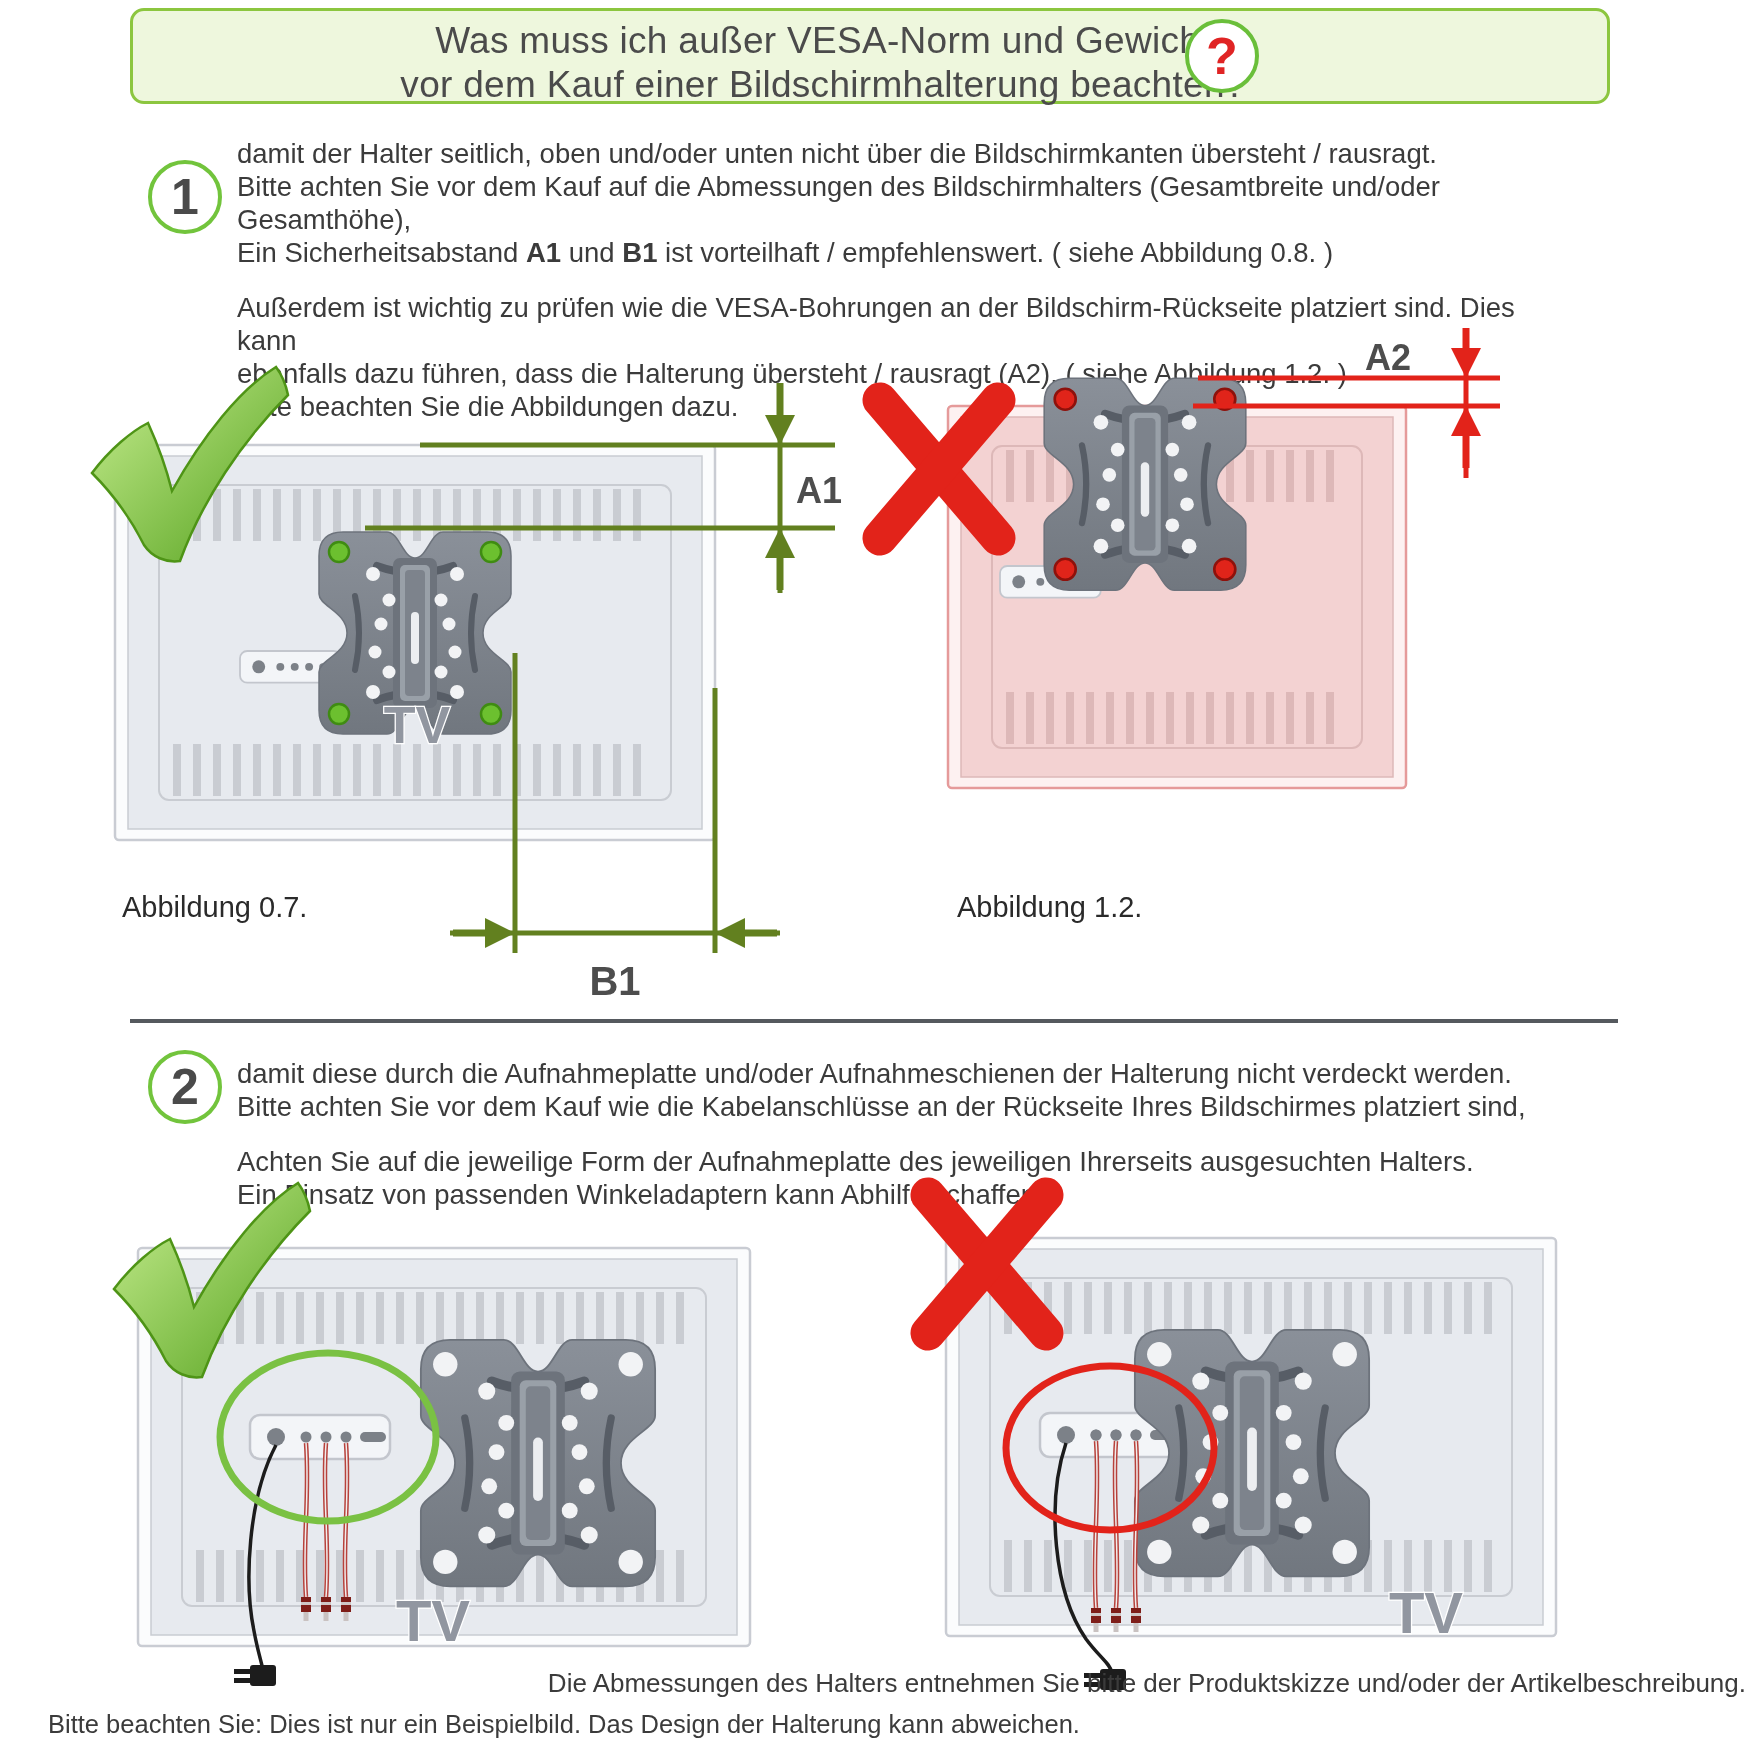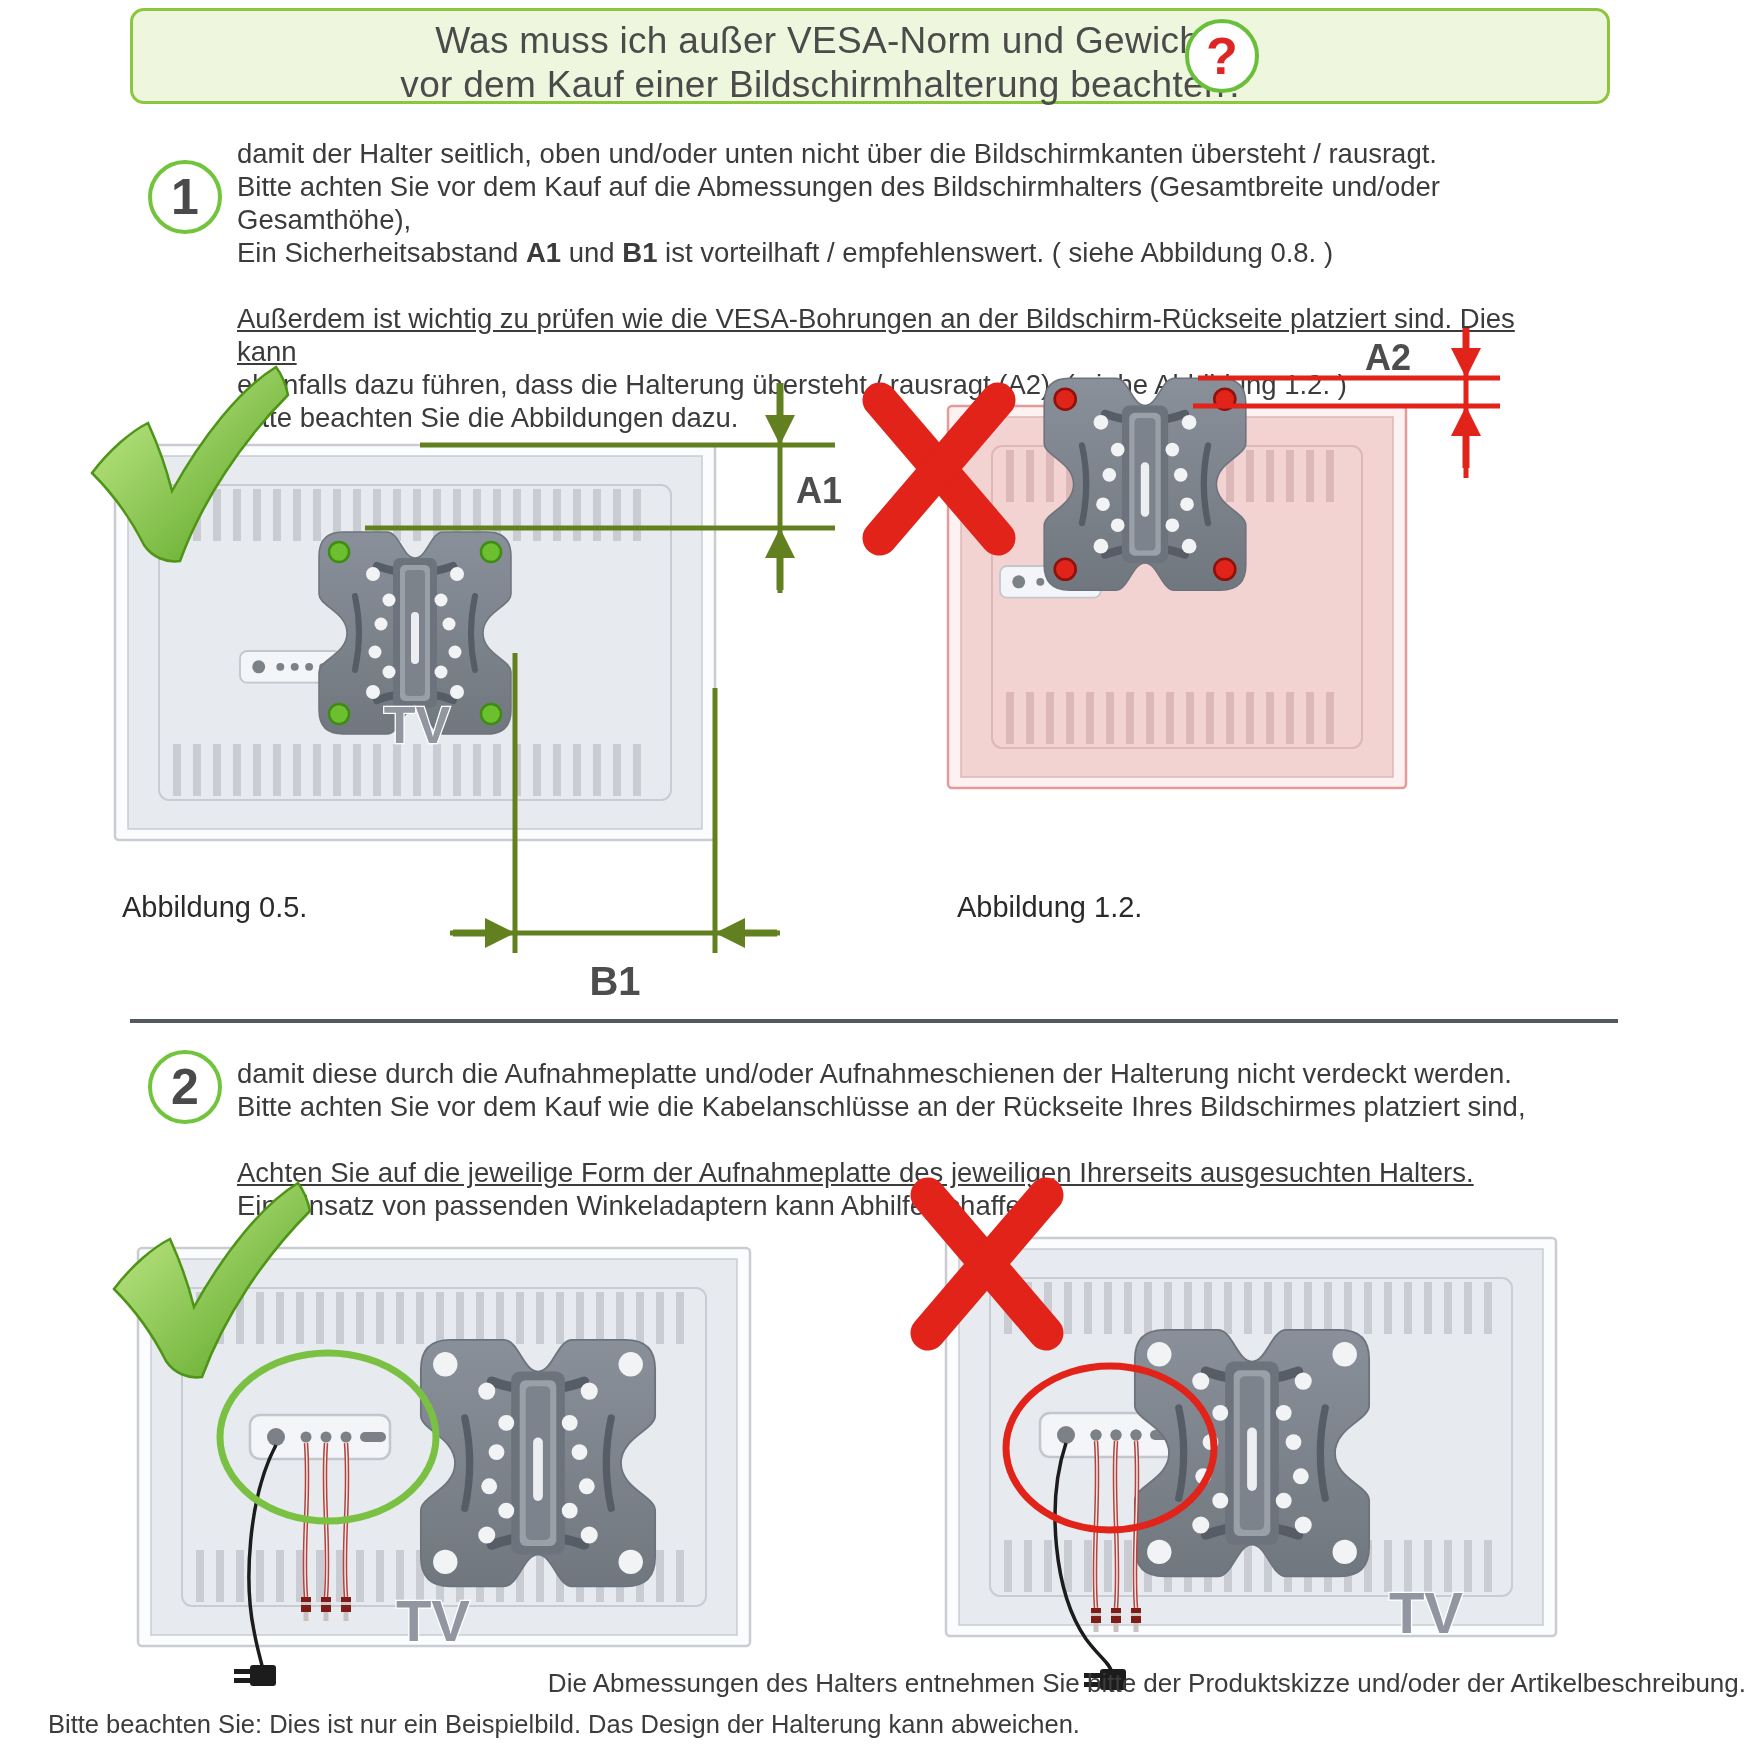--- a/index.html
+++ b/index.html
@@ -22,21 +22,21 @@
   
   .step-circle{width:74px;height:74px;border:4px solid #72c43c;border-radius:50%;
     background:#fff;display:flex;align-items:center;justify-content:center;
     font-size:50px;font-weight:bold;color:#4a4a4a;box-sizing:border-box;}
   #step1-circle{left:148px;top:160px;}
   #step2-circle{left:148px;top:1050px;}
   
   .copy{font-size:27.5px;line-height:33px;color:#3b3b3b;}
   #step1-text{left:237px;top:137px;width:1340px;}
   #step2-text{left:237px;top:1057px;width:1340px;}
-  .para2{margin-top:33px;text-decoration:underline;}
+  .para2{margin-top:22px;}
   
   .caption{font-size:29px;color:#2a2a2a;}
   #caption-11{left:122px;top:891px;}
   #caption-12{left:957px;top:891px;}
   #divider{left:130px;top:1019px;width:1488px;height:4px;background:#55595e;}
   #footer1{left:0;top:1668px;width:1746px;text-align:right;font-size:26px;color:#3b3b3b;}
   #footer2{left:0;top:1710px;width:1746px;text-align:left;font-size:25.5px;color:#3b3b3b;padding-left:48px;}
   
   #fig11{left:80px;top:353px;}
   #fig12{left:848px;top:328px;}
@@ -295,21 +295,21 @@
       <g transform="translate(12,52)">
         <g stroke="#e2231a" stroke-width="35" stroke-linecap="round">
           <line x1="20" y1="20" x2="138" y2="158"></line>
           <line x1="138" y1="20" x2="20" y2="158"></line>
         </g>
       </g>
     </g>
   <text x="540" y="42" class="dimlabel" text-anchor="middle">A2</text>
 </svg>
 
-<div class="abs caption" id="caption-11">Abbildung 0.5.</div>
+<div class="abs caption" id="caption-11">Abbildung 0.7.</div>
 <div class="abs caption" id="caption-12">Abbildung 1.2.</div>
 
 <div class="abs" id="divider"></div>
 
 <div class="abs step-circle" id="step2-circle">
   <span>2</span>
 </div>
 <div class="abs copy" id="step2-text">
   <div>damit diese durch die Aufnahmeplatte und/oder Aufnahmeschienen der Halterung nicht verdeckt werden.</div>
   <div>Bitte achten Sie vor dem Kauf wie die Kabelanschlüsse an der Rückseite Ihres Bildschirmes platziert sind,</div>

